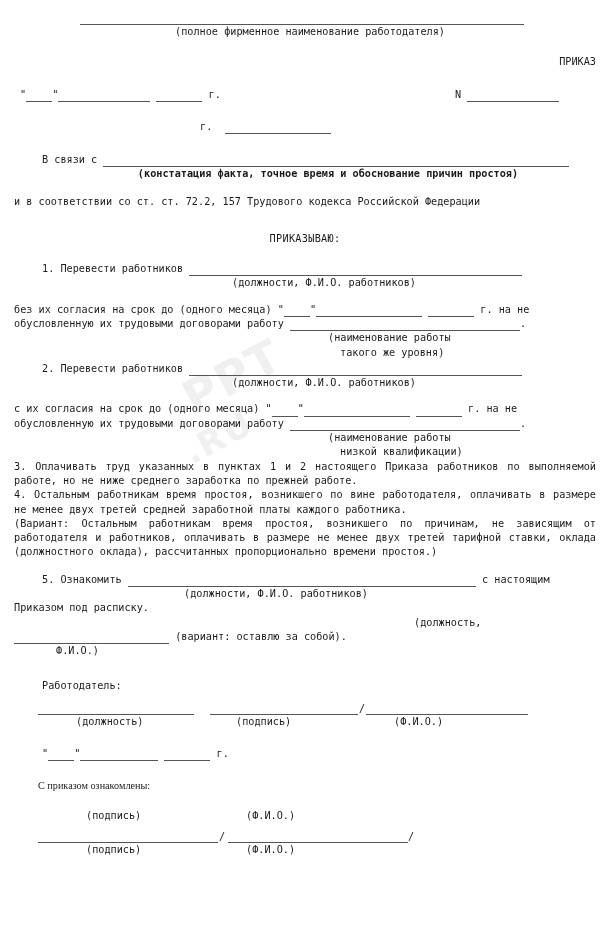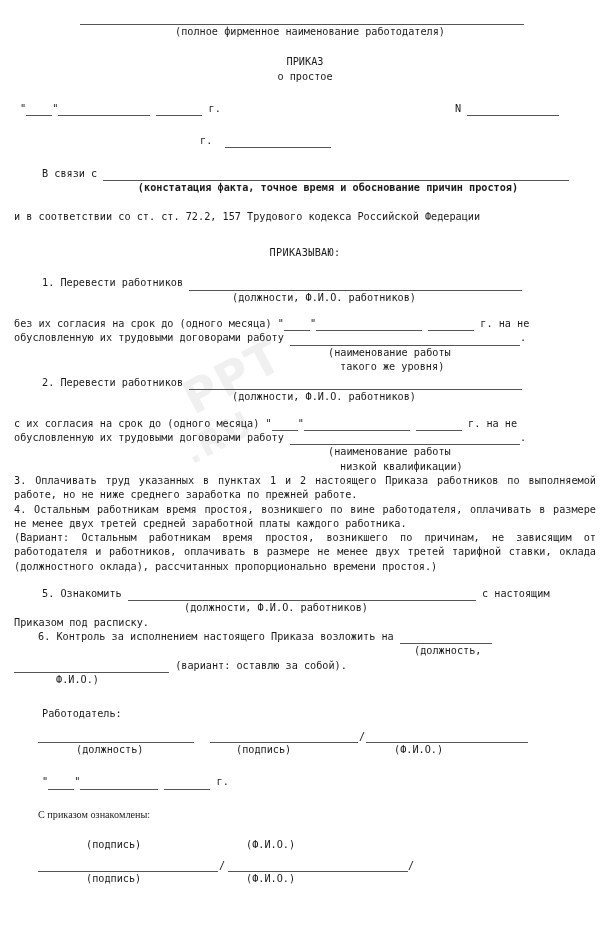--- a/index.html
+++ b/index.html
@@ -65,21 +65,21 @@
     border-bottom: 1px solid #555;
     width: 444px;
     margin: 0 auto 0 66px;
     height: 24px;
   }
   .hdr-cap {
     text-align: center;
     margin-left: 10px;
   }
   .title {
-    text-align: center;
+    text-align: right;
     margin-top: 16px;
   }
   .subtitle { text-align: center; }
 
   .daterow {
     margin-top: 18px;
     position: relative;
     height: 15px;
   }
   .daterow .left { position: absolute; left: 6px; top: 0; white-space: nowrap; }
@@ -149,21 +149,20 @@
 
   <div class="watermark">PPT</div>
   <div class="watermark w2">.RU</div>
 
   <div class="content">
 
     <div class="hdr-rule"></div>
     <div class="hdr-cap">(полное фирменное наименование работодателя)</div>
 
     <div class="title">ПРИКАЗ</div>
-    <div class="subtitle">о простое</div>
 
     <div class="daterow">
       <span class="left"><span>"</span><span class="ln ln-xs"></span><span>"</span><span class="ln ln-m"></span><span>&nbsp;</span><span class="ln ln-s"></span><span>&nbsp;</span><span>г.</span></span>
       <span class="right"><span>N</span><span>&nbsp;</span><span class="ln ln-m"></span></span>
     </div>
 
     <div class="cityrow"><span>г.</span><span>&nbsp;&nbsp;</span><span class="ln ln-l" style="width:106px"></span></div>
 
     <div class="sec-vsvyazi"><span>В связи с</span><span>&nbsp;</span><span class="fill-rest" style="width:466px"></span></div>
     <div class="cap" style="padding-left:46px">(констатация факта, точное время и обоснование причин простоя)</div>
@@ -198,21 +197,20 @@
 
     <div class="just" style="margin-top:0px">(Вариант: Остальным  работникам время простоя, возникшего по причинам, не  зависящим  от  работодателя и работников, оплачивать в размере не менее двух  третей  тарифной  ставки,  оклада  (должностного оклада), рассчитанных пропорционально времени простоя.)</div>
 
     <div class="clause" style="margin-top:13px">
       <div class="clause-line" style="padding-left:28px"><span>5.</span><span>&nbsp;</span><span>Ознакомить</span><span>&nbsp;</span><span class="fill-rest" style="width:348px"></span><span>&nbsp;</span><span>с настоящим</span></div>
       <div style="padding-left:170px">(должности, Ф.И.О. работников)</div>
       <div>Приказом под расписку.</div>
     </div>
 
     <div class="clause" style="margin-top:0px">
-      <div class="clause-line" style="padding-left:24px"><span>6. Контроль за исполнением настоящего Приказа возложить на</span><span>&nbsp;</span><span class="ln" style="width:92px"></span></div>
       <div style="padding-left:400px">(должность,</div>
       <div class="clause-line"><span class="ln" style="width:155px"></span><span>&nbsp;</span><span>(вариант: оставлю за собой).</span></div>
       <div style="padding-left:42px">Ф.И.О.)</div>
     </div>
 
     <div class="sig-block">
       <div class="sig-label">Работодатель:</div>
 
       <div class="sig-row" style="height:28px">
         <span class="sig-seg" style="left:24px;  width:156px;"></span>

